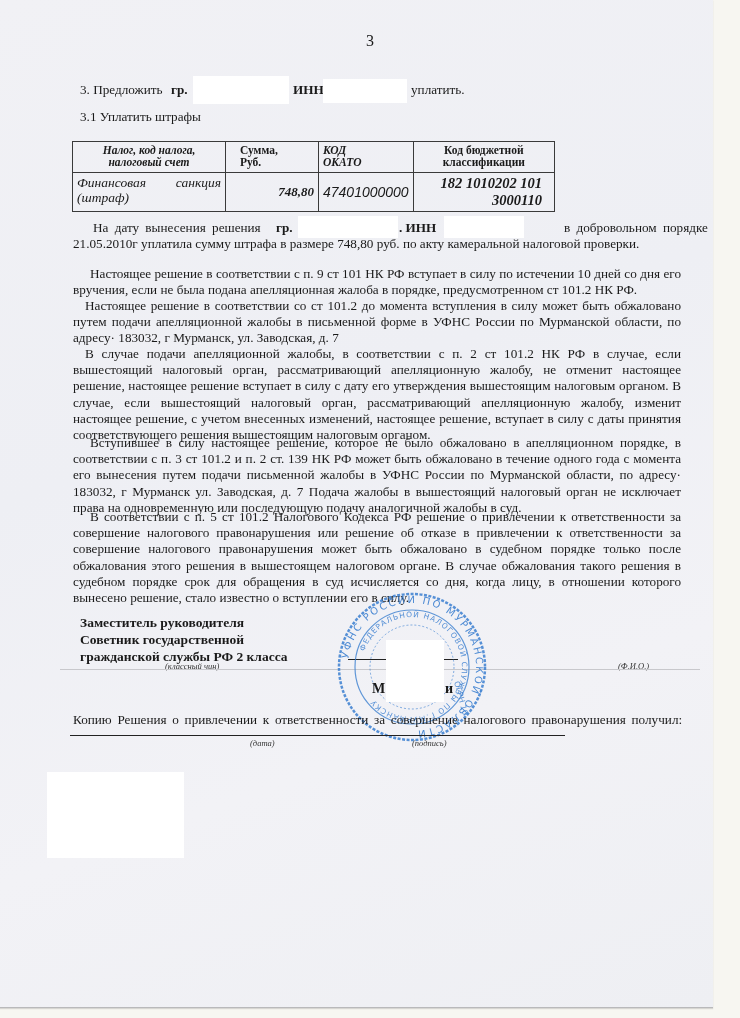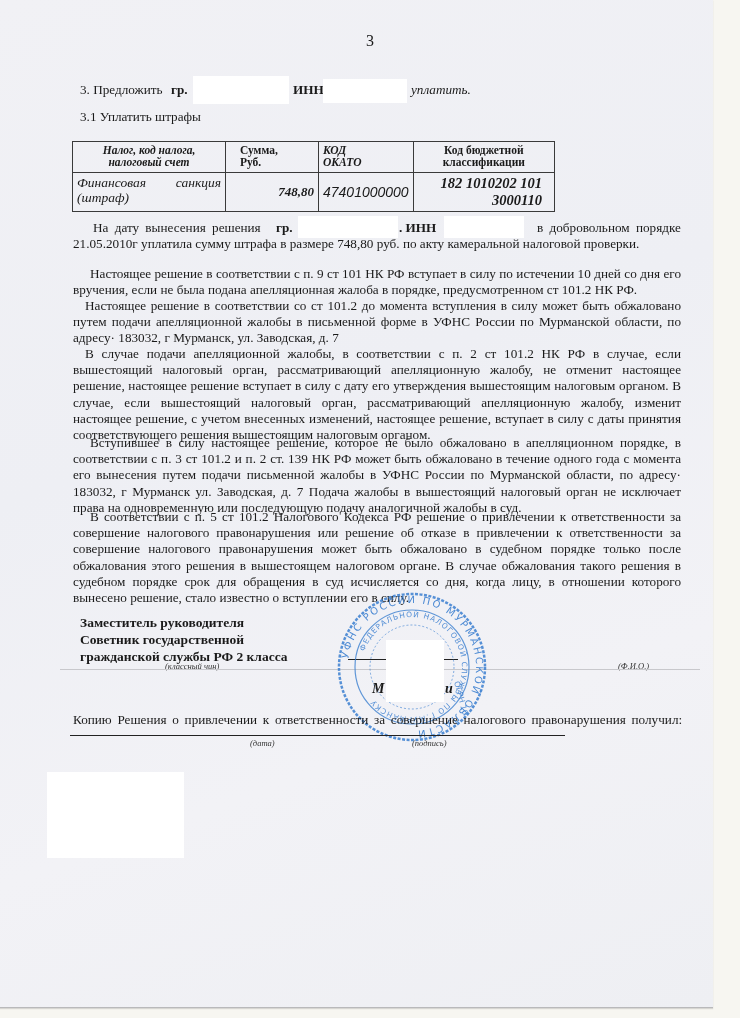--- a/index.html
+++ b/index.html
@@ -12,21 +12,21 @@
   .paper {
     position: absolute; left: 0; top: 0; width: 713px; height: 1007px;
     background: linear-gradient(160deg, #f1f1f5 0%, #eeeff4 40%, #f2f2f6 70%, #eeeff3 100%);
     border-bottom: 1px solid #b9b9bb;
     box-shadow: 0 1px 1px rgba(120,120,120,0.25);
   }
   .abs { position: absolute; }
   .page-num { left: 0; width: 740px; top: 32px; text-align: center; font-size: 16px; }
   .line { font-size: 13.2px; white-space: nowrap; }
   .bold { font-weight: bold; }
-  .ital { font-style: italic; }
+  .ital { }
   .redact { position: absolute; background: #ffffff; }
   .para {
     position: absolute; left: 73px; width: 608px;
     font-size: 13.2px; line-height: 16.2px; text-align: justify;
   }
   .para .ind { display: inline-block; width: 17px; }
   table.fines {
     position: absolute; left: 72px; top: 141px; width: 483px;
     border-collapse: collapse; font-size: 11.5px;
   }
@@ -92,21 +92,21 @@
     <td class="td4">182 1010202 101 3000110</td>
   </tr>
 </tbody>
   </table>
 
 <div class="abs line" style="left:93px; top:220px; word-spacing:3px;">На дату вынесения решения</div>
 <div class="abs line bold" style="left:276px; top:220px;">гр.</div>
 <div class="redact" style="left:298px; top:216px; width:100px; height:22px;"></div>
 <div class="abs line bold" style="left:399px; top:220px;">. ИНН</div>
 <div class="redact" style="left:444px; top:216px; width:80px; height:22px;"></div>
-<div class="abs line" style="left:537px; top:220px; word-spacing:3px;">в добровольном порядке</div>
+<div class="abs line" style="left:564px; top:220px; word-spacing:3px;">в добровольном порядке</div>
 <div class="abs line" style="left:73px; top:236px;">21.05.2010г  уплатила сумму штрафа  в размере 748,80 руб. по акту камеральной налоговой проверки.</div>
 
 <div class="para" style="top:266px;"><span class="ind"></span><span>Настоящее решение в соответствии с п. 9  ст 101 НК РФ вступает в силу по истечении 10 дней со дня его вручения, если не была подана апелляционная жалоба в порядке, предусмотренном ст  101.2 НК РФ.</span></div>
 <div class="para" style="top:298px;"><span class="ind" style="width:12px"></span><span>Настоящее решение в соответствии со ст  101.2 до момента вступления в силу может быть обжаловано путем подачи апелляционной жалобы в письменной форме в УФНС России по Мурманской области, по адресу· 183032, г  Мурманск, ул. Заводская, д. 7</span></div>
 <div class="para" style="top:346px;"><span class="ind" style="width:12px"></span><span>В случае подачи апелляционной жалобы, в соответствии с п. 2 ст  101.2 НК РФ в случае, если вышестоящий налоговый орган, рассматривающий апелляционную жалобу, не отменит настоящее решение, настоящее решение вступает в силу с дату его утверждения вышестоящим налоговым органом. В случае, если вышестоящий налоговый орган, рассматривающий апелляционную жалобу, изменит настоящее решение, с учетом внесенных изменений, настоящее решение, вступает в силу с даты принятия соответствующего решения вышестоящим налоговым органом.</span></div>
 <div class="para" style="top:435px;"><span class="ind"></span><span>Вступившее в силу настоящее решение, которое не было обжаловано в апелляционном порядке,  в соответствии с п. 3 ст  101.2 и п. 2 ст. 139 НК РФ может быть обжаловано в течение одного года с момента его вынесения путем подачи письменной жалобы в УФНС России по Мурманской области, по адресу· 183032, г  Мурманск ул. Заводская, д. 7  Подача жалобы в вышестоящий налоговый орган не исключает права на одновременную или последующую подачу аналогичной жалобы в суд.</span></div>
 <div class="para" style="top:509px;"><span class="ind"></span><span>В соответствии с п. 5 ст  101.2 Налогового Кодекса РФ решение о привлечении к ответственности за совершение налогового правонарушения или решение об отказе в привлечении к ответственности за совершение налогового правонарушения может быть обжаловано в судебном порядке только после обжалования этого решения в вышестоящем налоговом органе. В случае обжалования такого решения в судебном порядке срок для обращения в суд исчисляется со дня, когда лицу, в отношении которого вынесено решение, стало известно о вступлении его в силу.</span></div>
 
 <div class="abs sig">
   <div>Заместитель руководителя</div>

